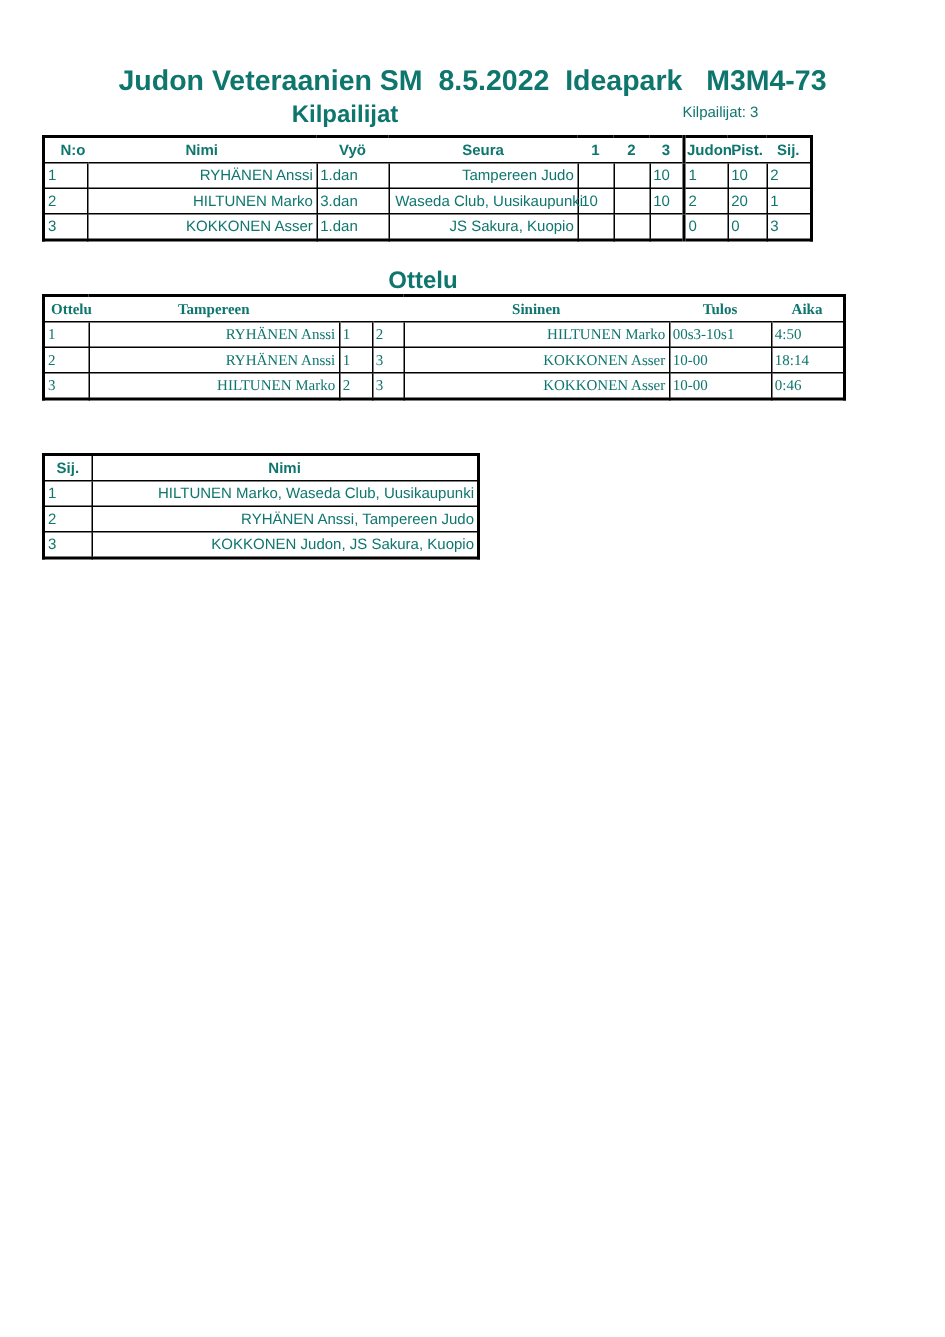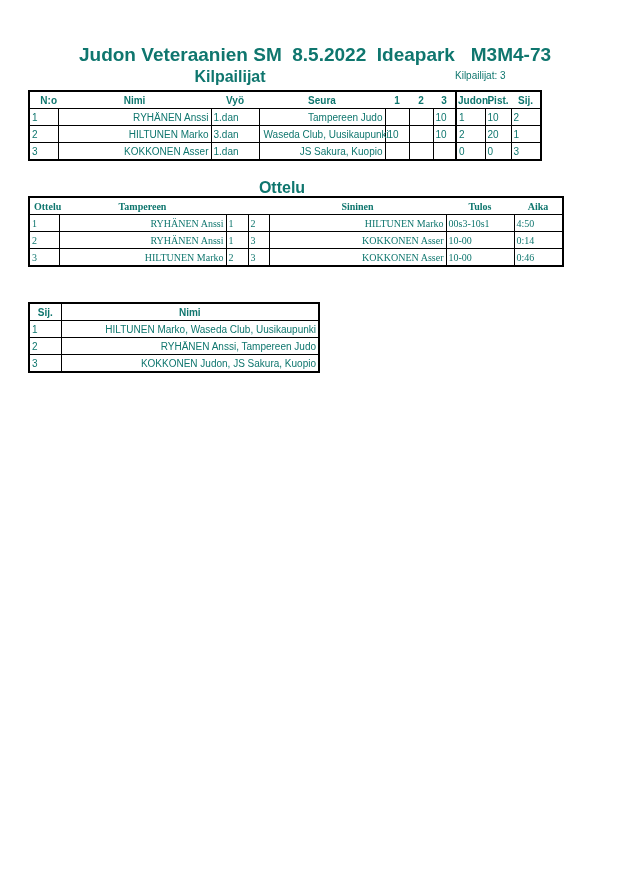--- a/index.html
+++ b/index.html
@@ -142,21 +142,21 @@
       <td class="ac">00s3-10s1</td>
       <td class="ac">4:50</td>
     </tr>
     <tr>
       <td class="ac">2</td>
       <td class="al">RYHÄNEN Anssi</td>
       <td class="ac">1</td>
       <td class="ac">3</td>
       <td class="al">KOKKONEN Asser</td>
       <td class="ac">10-00</td>
-      <td class="ac">0:14</td>
+      <td class="ac">18:14</td>
     </tr>
     <tr>
       <td class="ac">3</td>
       <td class="al">HILTUNEN Marko</td>
       <td class="ac">2</td>
       <td class="ac">3</td>
       <td class="al">KOKKONEN Asser</td>
       <td class="ac">10-00</td>
       <td class="ac">0:46</td>
     </tr>

